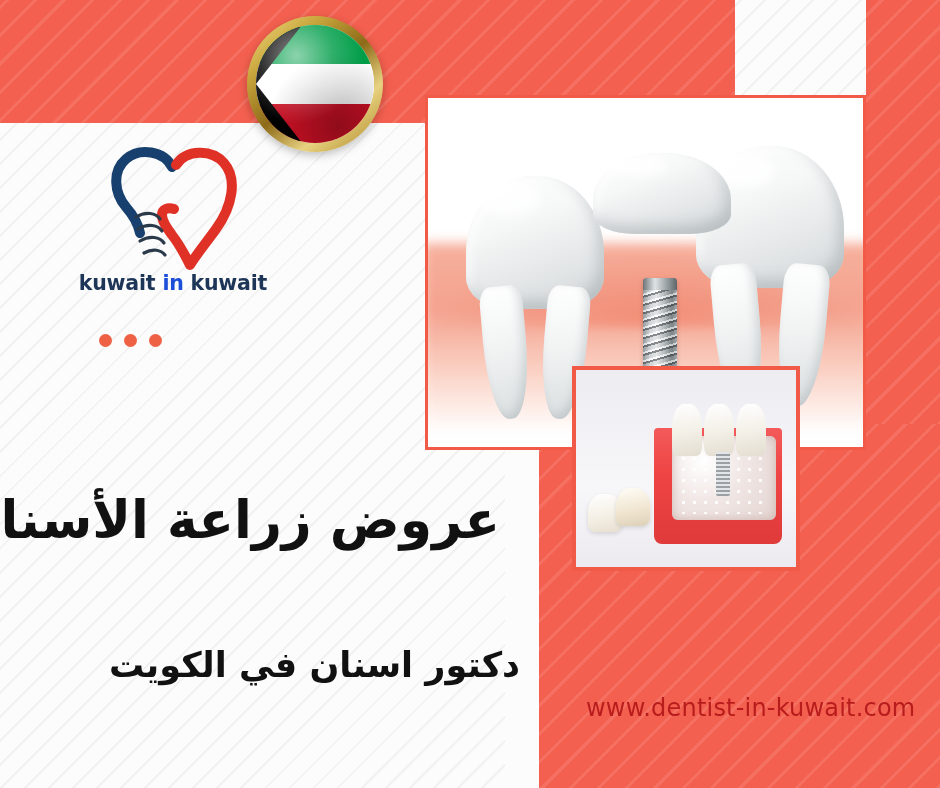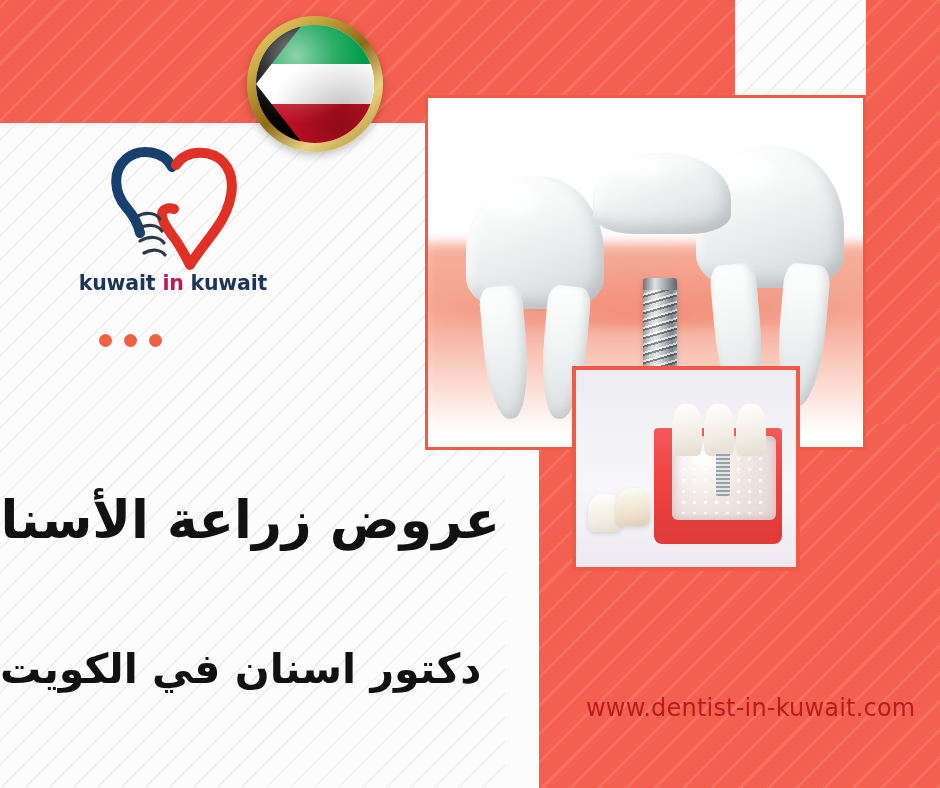--- a/index.html
+++ b/index.html
@@ -129,21 +129,21 @@
     left: 0; top: 126px;
     width: 190px;
     text-align: center;
     font-family: "DejaVu Sans", sans-serif;
     font-size: 20.5px;
     font-weight: bold;
     letter-spacing: -0.2px;
     color: #1d3557;
     white-space: nowrap;
   }
-  .logo-text .accent { color: #be185d; }
+  .logo-text .accent { color: #1d4ed8; }
 
   .dots {
     position: absolute;
     left: 99px; top: 334px;
     display: flex;
     gap: 12px;
   }
   .dot {
     width: 13px; height: 13px;
     border-radius: 50%;
@@ -160,24 +160,24 @@
     font-family: "DejaVu Sans", sans-serif;
     font-size: 52px;
     font-weight: bold;
     color: #111111;
     white-space: nowrap;
   }
   .headline-2 {
     position: absolute;
     left: 0px; top: 645px;
     width: 520px;
-    text-align: left;
+    text-align: right;
     direction: rtl;
     font-family: "DejaVu Sans", sans-serif;
-    font-size: 41px;
+    font-size: 35px;
     font-weight: bold;
     color: #111111;
     white-space: nowrap;
   }
 
   
   .website-url {
     position: absolute;
     left: 586px; top: 694px;
     font-family: "DejaVu Sans", sans-serif;

